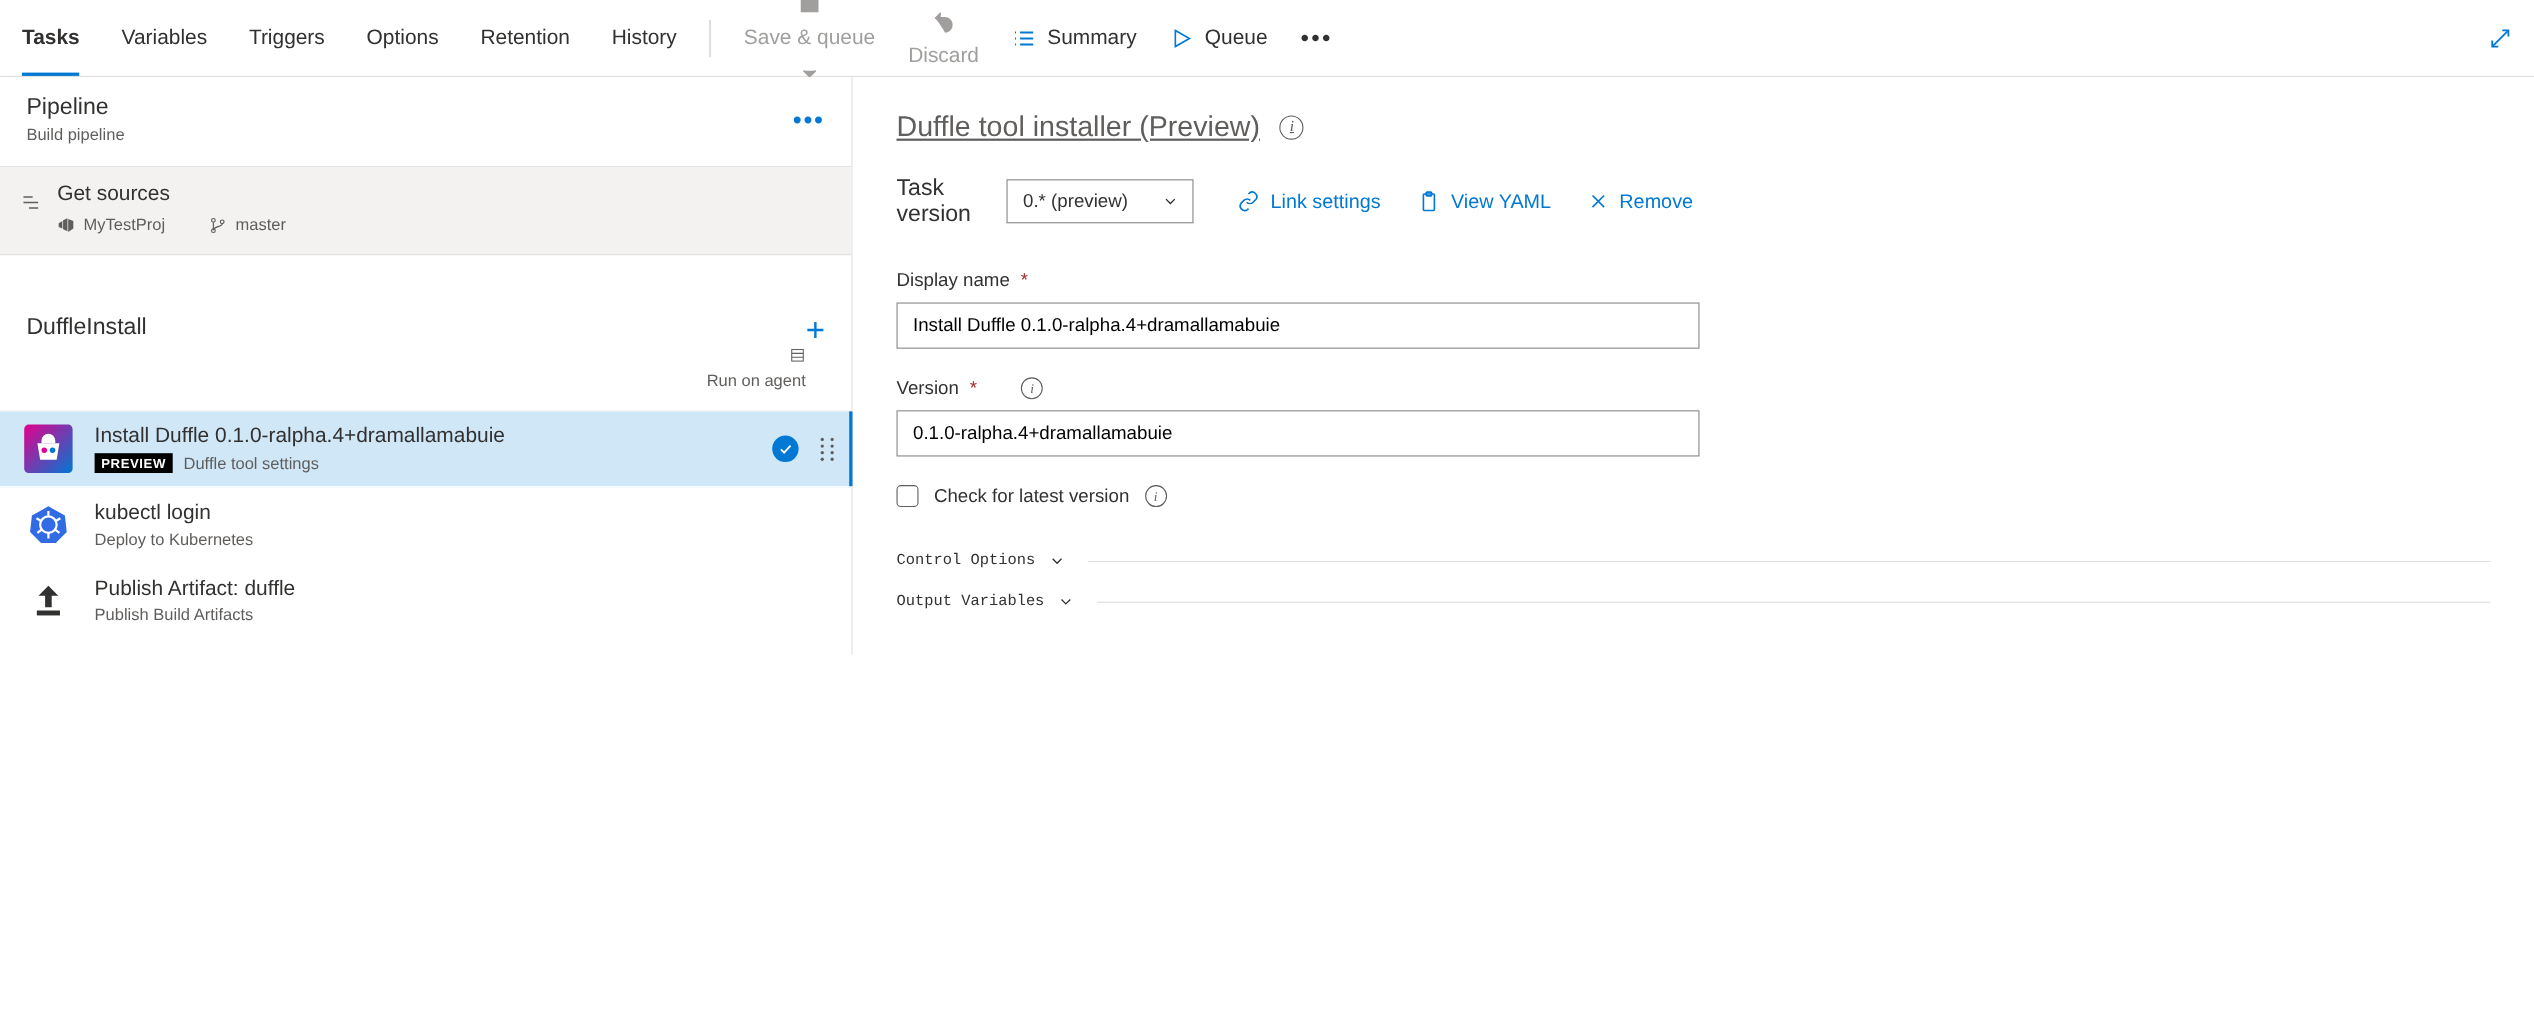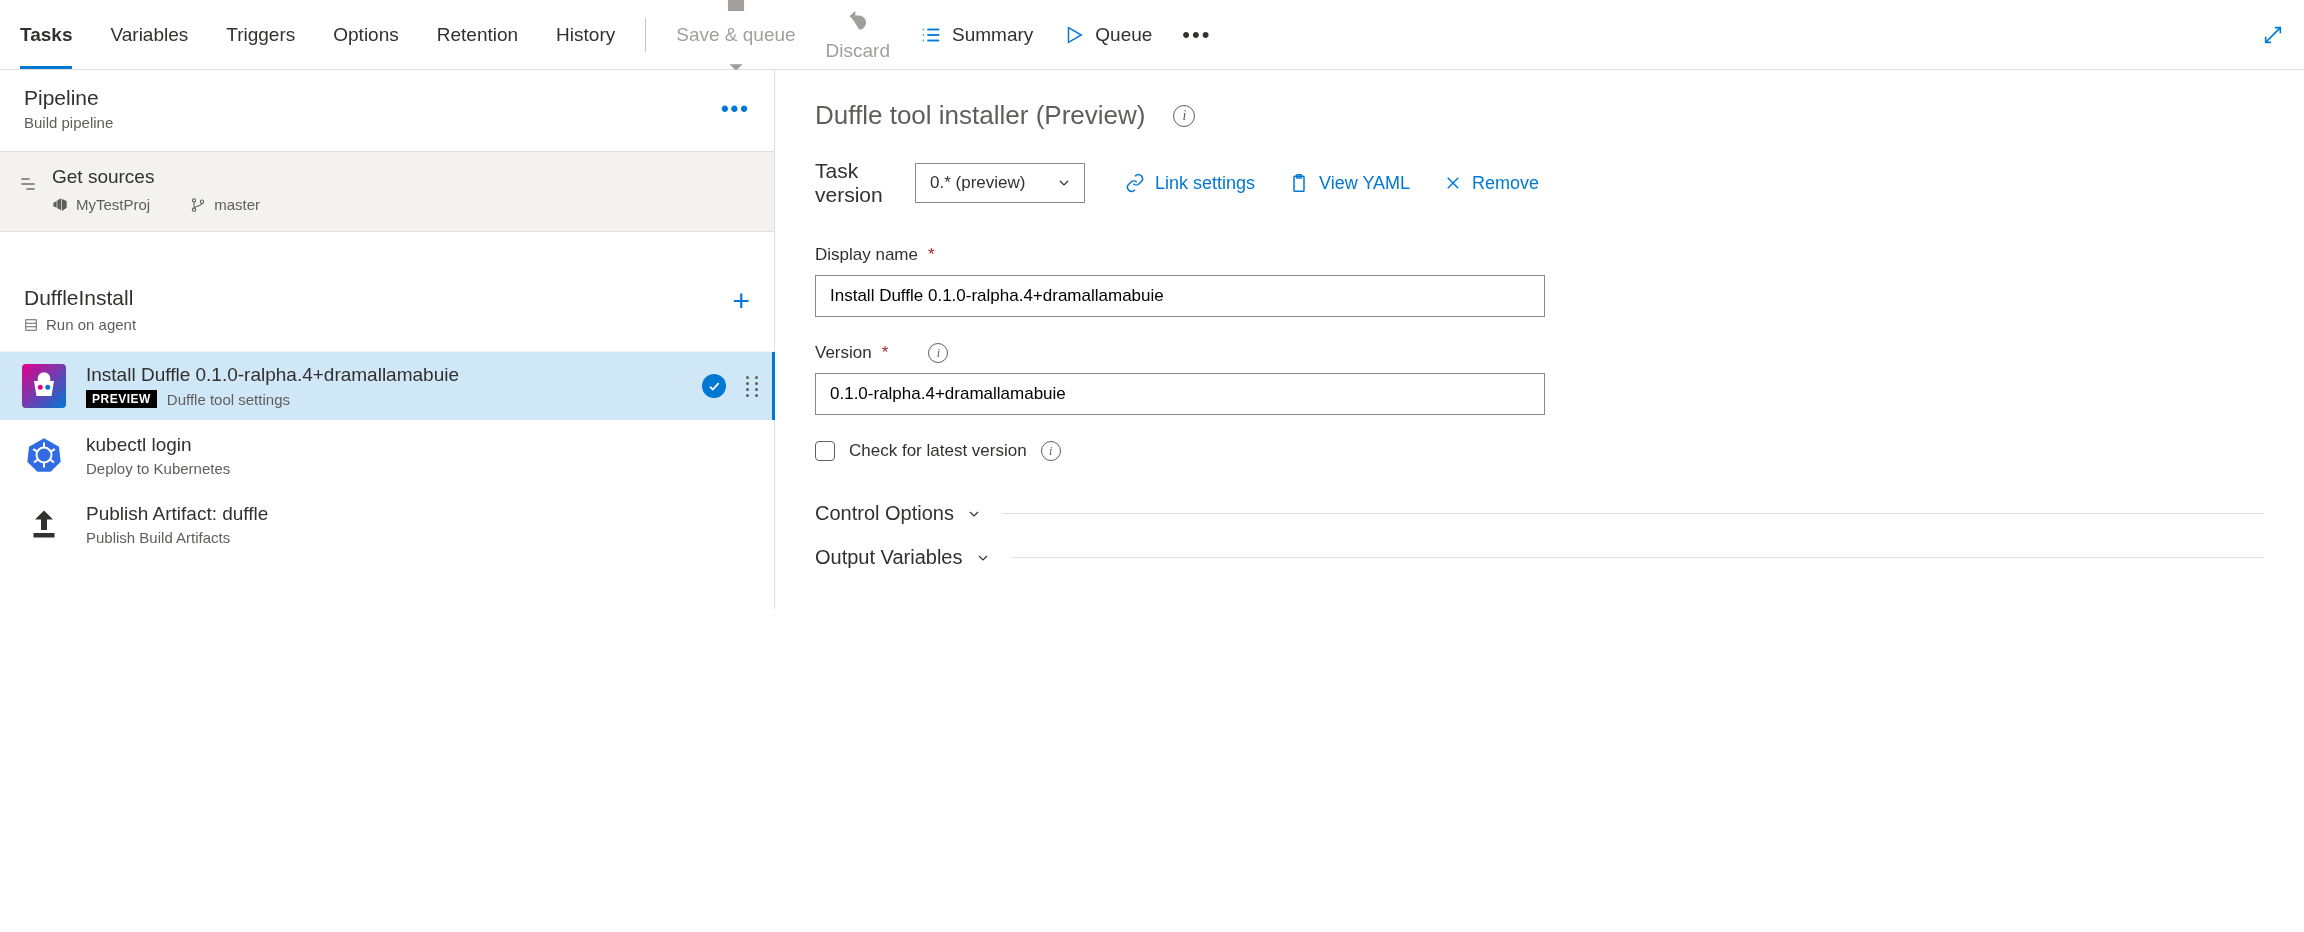--- a/index.html
+++ b/index.html
@@ -91,21 +91,21 @@
   .gs-meta { margin-top: 8px; display: flex; gap: 40px; color: #605e5c; font-size: 15px; align-items:center;}
   .gs-meta span { display:inline-flex; align-items:center; gap:8px;}
   
   .job-block {
     padding: 24px 24px 18px 24px;
     display: flex;
     align-items: flex-start;
     border-bottom: 1px solid #f3f2f1;
   }
   .job-title { font-size: 21px; }
-  .job-sub { font-size: 15px; color: #605e5c; margin-top: 6px; display:flex; align-items:center; gap:8px;}
+  .job-sub { font-size: 15px; color: #605e5c; margin-top: 6px; display:flex; align-items:flex-end; gap:8px;flex-direction:column;}
   .plus {
     color: #0078d4;
     font-size: 30px;
     font-weight: 300;
     cursor: pointer;
     line-height: 1;
   }
   
   .task-row {
     display: flex;
@@ -150,22 +150,23 @@
     display: grid;
     grid-template-columns: 1fr 1fr;
     gap: 3px;
     flex-shrink: 0;
   }
   .drag-handle span { width:3px; height:3px; background:#605e5c; border-radius:50%; }
 
   
   .panel-title {
     font-size: 26px; color: #605e5c;
-    display: flex; align-items: center; gap: 28px;
+    display: flex; align-items: center; gap: 18px;
     margin-bottom: 28px;
+    text-decoration: underline;
   }
   .info-circle {
     width: 22px; height: 22px; border: 1.5px solid #605e5c;
     border-radius: 50%; display:inline-flex; align-items:center; justify-content:center;
     font-size: 14px; color:#605e5c; font-style: italic; font-family: Georgia, serif;
   }
   .panel-row1 {
     display: flex; align-items: center; gap: 20px;
     margin-bottom: 38px; flex-wrap: wrap;
   }
@@ -193,25 +194,26 @@
     padding: 0 14px;
     font-size: 17px;
     font-family: inherit;
     background:#fff;
   }
   .checkbox-row { display:flex; align-items:center; gap:14px; font-size:17px; margin-top: 6px; margin-bottom: 30px;}
   .checkbox {
     width: 20px; height: 20px; border: 1.5px solid #605e5c; border-radius: 4px;
   }
   .collapsible {
-    font-size: 20px;
+    font-size: 14px;
     padding: 10px 0;
     display:flex; align-items:center; gap:12px;
     cursor:pointer;
     border-top: 1px solid #fff;
+    font-family: Liberation Mono, monospace;
   }
   .collapsible-line {
     flex:1; height:1px; background:#e1dfdd; margin-left: 8px;
   }
 
 </style>
 </head>
 <body>
 
 <div class="topbar">

